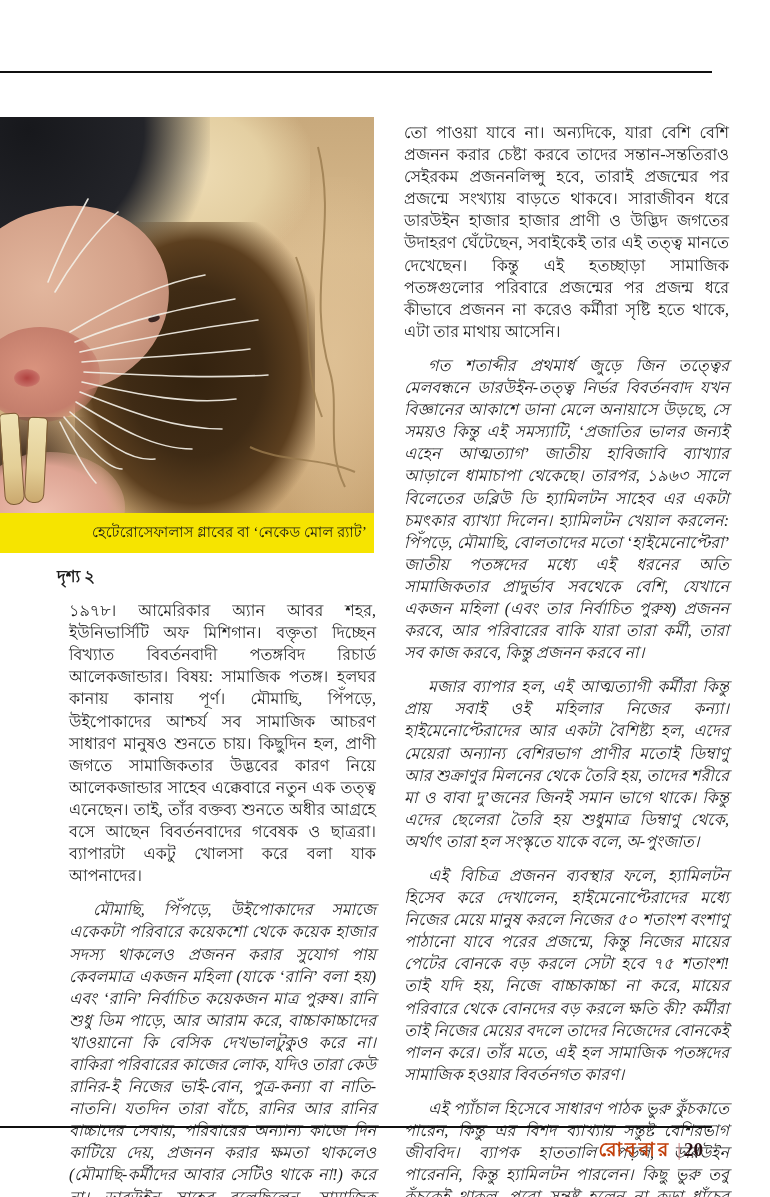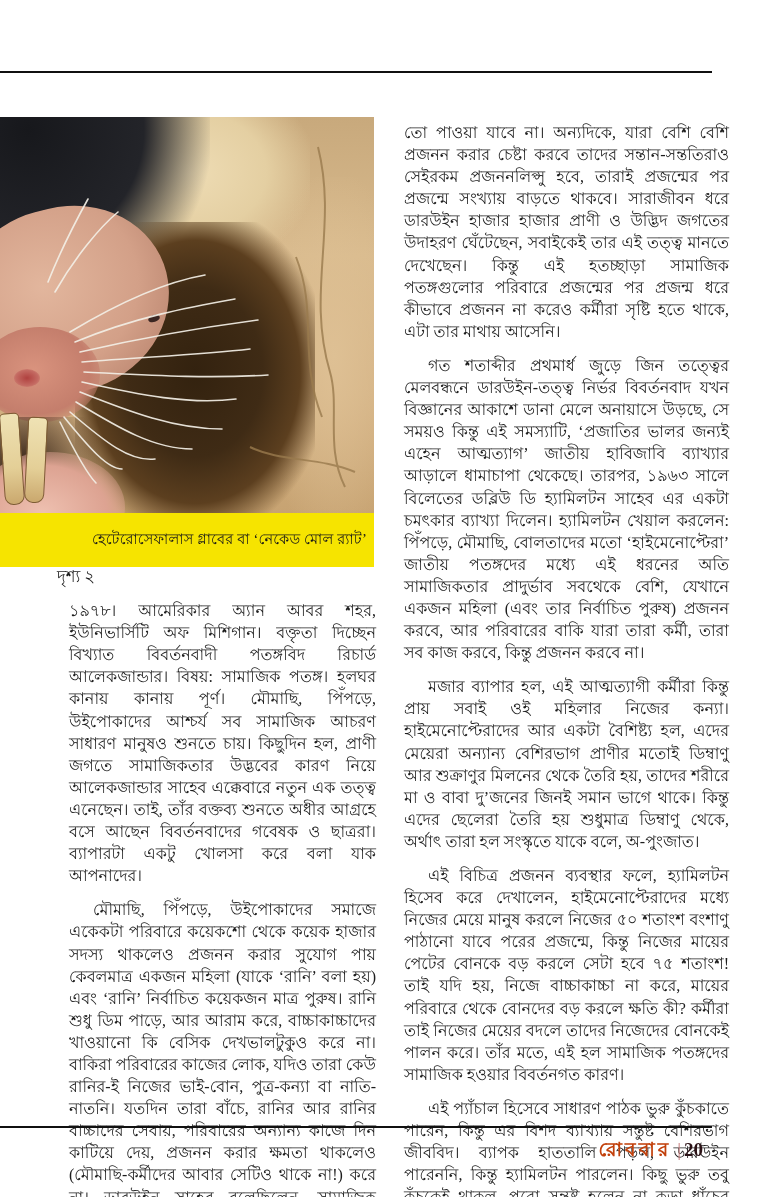--- a/index.html
+++ b/index.html
@@ -83,44 +83,44 @@
   .photo .tooth-2 { left: 26px; top: 300px; transform: rotate(3deg); height: 86px; }
   .photo .flesh-bottom {
     position: absolute; left: -25px; top: 335px; width: 150px; height: 110px;
     background: radial-gradient(ellipse at 45% 55%, #eec0b0 0%, #dda392 55%, rgba(221,163,146,0) 85%);
     border-radius: 50%;
   }
   .photo svg.overlay { position: absolute; left: 0; top: 0; }
 
   
   .caption-bar {
-    position: absolute; left: 0; top: 513px; width: 374px; height: 54px;
+    position: absolute; left: 0; top: 513px; width: 374px; height: 40px;
     background: #f6e400;
     display: flex; align-items: center; justify-content: flex-end;
     padding-right: 7px;
   }
   .caption-bar span {
     font-size: 14.5px; color: #171717; letter-spacing: 0.2px;
   }
 
   
   .col {
     position: absolute;
     font-size: 16px;
     line-height: 22.1px;
     text-align: justify;
     color: #1d1d1d;
   }
   .col-left  { left: 57px;  top: 566px; width: 331px; }
   .col-right { left: 392px; top: 110px; width: 349px; }
   .col p { margin: 12px; }
-  .col p.indent { text-indent: 24px; }
+  .col p.indent { text-indent: 24px; font-style: italic; }
   .col .lead { margin-bottom: 23px; }
   .col h3.scene-heading {
-    font-size: 16.5px; font-weight: normal; margin: 0 0 1px 0; text-align: left;
+    font-size: 16.5px; font-weight: bold; margin: 0 0 1px 0; text-align: left;
   }
 
   
   .footer {
     position: absolute; left: 0; top: 1135px; width: 703px;
     text-align: right; font-size: 19px; font-weight: bold;
   }
   .footer .brand { color: #c2410c; letter-spacing: 3px; }
   .footer .sep { color: #c87e7e; font-weight: normal; margin: 0 3px 0 6px; }
   .footer .num { color: #2b1216; }

